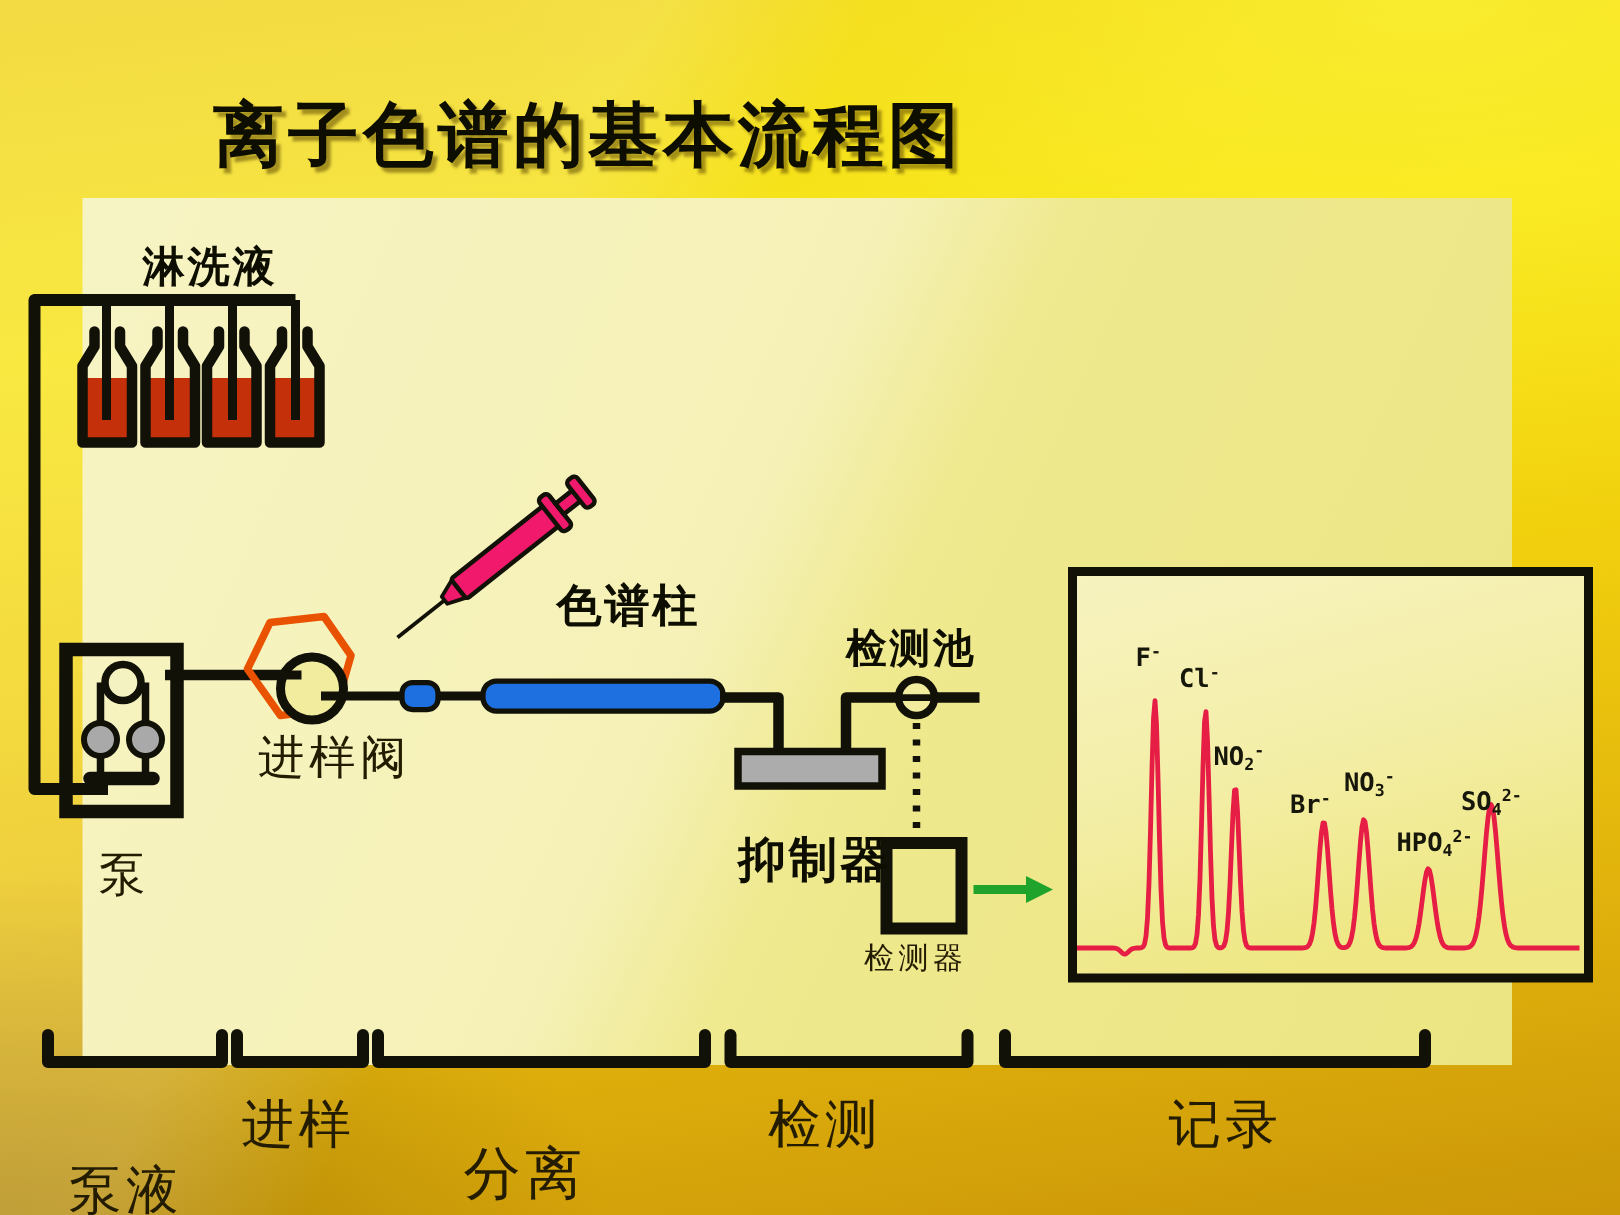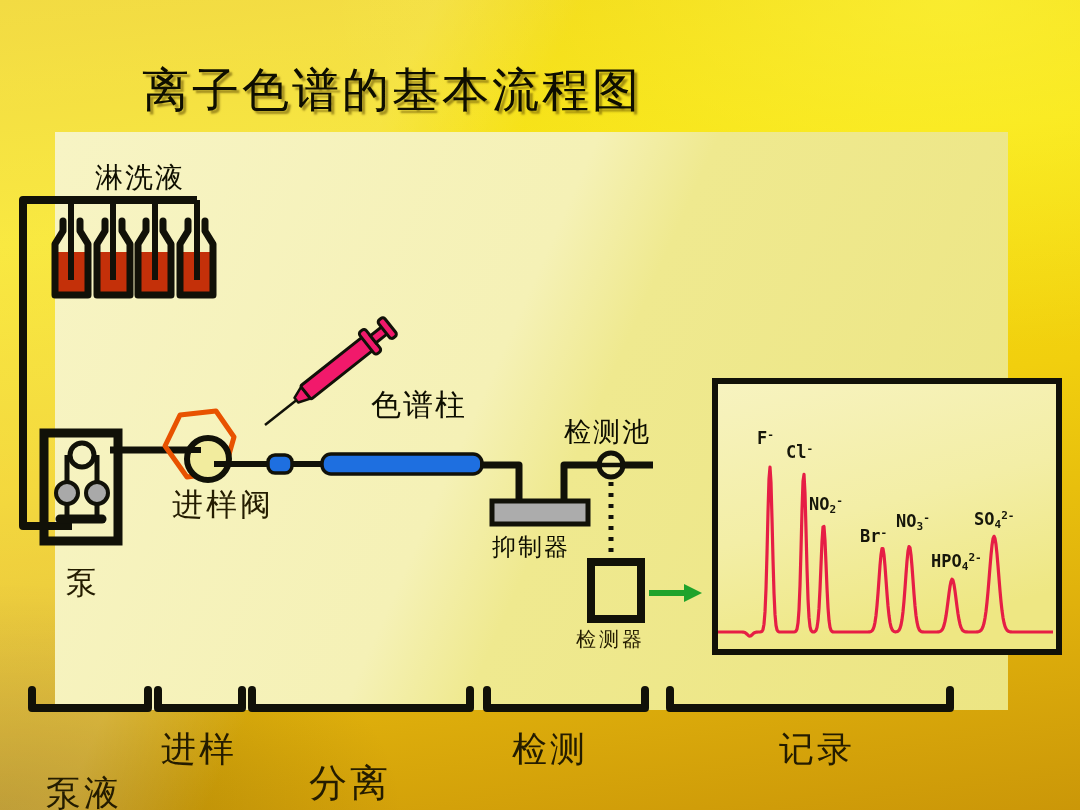--- a/index.html
+++ b/index.html
@@ -11,21 +11,21 @@
       radial-gradient(120% 90% at 88% 0%, rgba(255,250,70,.55) 0%, rgba(255,250,70,0) 48%),
       radial-gradient(60% 45% at 0% 100%, rgba(110,80,0,.38) 0%, rgba(110,80,0,0) 62%),
       linear-gradient(173deg, #EFD214 0%, #F7E312 26%, #F1CF0E 52%, #E0B10C 78%, #CB9708 100%);
   }
   #panel{
     position:absolute;left:55px;top:132px;width:953px;height:578px;
     background:linear-gradient(114deg, #F7F4C4 0%, #F5F1B6 45%, #EFE98F 55%, #ECE583 100%);
   }
   svg.diagram{position:absolute;left:0;top:0;width:1080px;height:810px;}
   .lbl{position:absolute;white-space:nowrap;line-height:1.1;}
-  .hei{font-family:"Liberation Sans","DejaVu Sans",sans-serif;font-weight:normal;color:#0e0e00;letter-spacing:2px;}
+  .hei{font-family:"Liberation Sans","DejaVu Sans",sans-serif;font-weight:bold;color:#0e0e00;letter-spacing:2px;}
   .song{font-family:Liberation Serif, serif;color:#241c00;letter-spacing:3px;}
   .peak{font-family:"DejaVu Sans Mono","Liberation Mono",monospace;font-weight:bold;color:#16160a;font-size:17px;letter-spacing:0;}
   .peak sub{font-size:.65em;vertical-align:-0.3em;}
   .peak sup{font-size:.65em;vertical-align:0.55em;}
   #title{left:142px;top:64px;font-size:47px;letter-spacing:3px;
     text-shadow:3px 3px 2px rgba(95,75,0,.55);}
 </style>
 </head>
 <body>
 
@@ -115,31 +115,31 @@
       <path d="M252,690 V708 H470 V690"></path>
       <path d="M487,690 V708 H645 V690"></path>
       <path d="M670,690 V708 H950 V690"></path>
     </g>
   </svg>
 
   <div class="lbl hei" style="left:95px;top:163px;font-size:28px">淋洗液</div>
   <div class="lbl song" style="left:66px;top:566px;font-size:31px">泵</div>
   <div class="lbl song" style="left:172px;top:488px;font-size:31px">进样阀</div>
   <div class="lbl hei" style="left:371px;top:388px;font-size:30px">色谱柱</div>
-  <div class="lbl hei" style="left:492px;top:534px;font-size:24px">抑制器</div>
+  <div class="lbl hei" style="left:492px;top:556px;font-size:32px">抑制器</div>
   <div class="lbl hei" style="left:564px;top:418px;font-size:27px">检测池</div>
   <div class="lbl song" style="left:576px;top:628px;font-size:20px">检测器</div>
 
   <div class="lbl peak" style="left:757px;top:429px">F<sup>-</sup></div>
   <div class="lbl peak" style="left:786px;top:443px">Cl<sup>-</sup></div>
   <div class="lbl peak" style="left:809px;top:495px">NO<sub>2</sub><sup>-</sup></div>
   <div class="lbl peak" style="left:860px;top:527px">Br<sup>-</sup></div>
   <div class="lbl peak" style="left:896px;top:512px">NO<sub>3</sub><sup>-</sup></div>
   <div class="lbl peak" style="left:931px;top:552px">HPO<sub>4</sub><sup>2-</sup></div>
-  <div class="lbl peak" style="left:974px;top:510px">SO<sub>4</sub><sup>2-</sup></div>
+  <div class="lbl peak" style="left:974px;top:525px">SO<sub>4</sub><sup>2-</sup></div>
 
   <div class="lbl song" style="left:46px;top:775px;font-size:35px">泵液</div>
   <div class="lbl song" style="left:161px;top:731px;font-size:35px">进样</div>
   <div class="lbl song" style="left:309px;top:763px;font-size:38px">分离</div>
   <div class="lbl song" style="left:512px;top:731px;font-size:35px">检测</div>
   <div class="lbl song" style="left:779px;top:731px;font-size:35px">记录</div>
 
 </div>
 
 </body></html>

